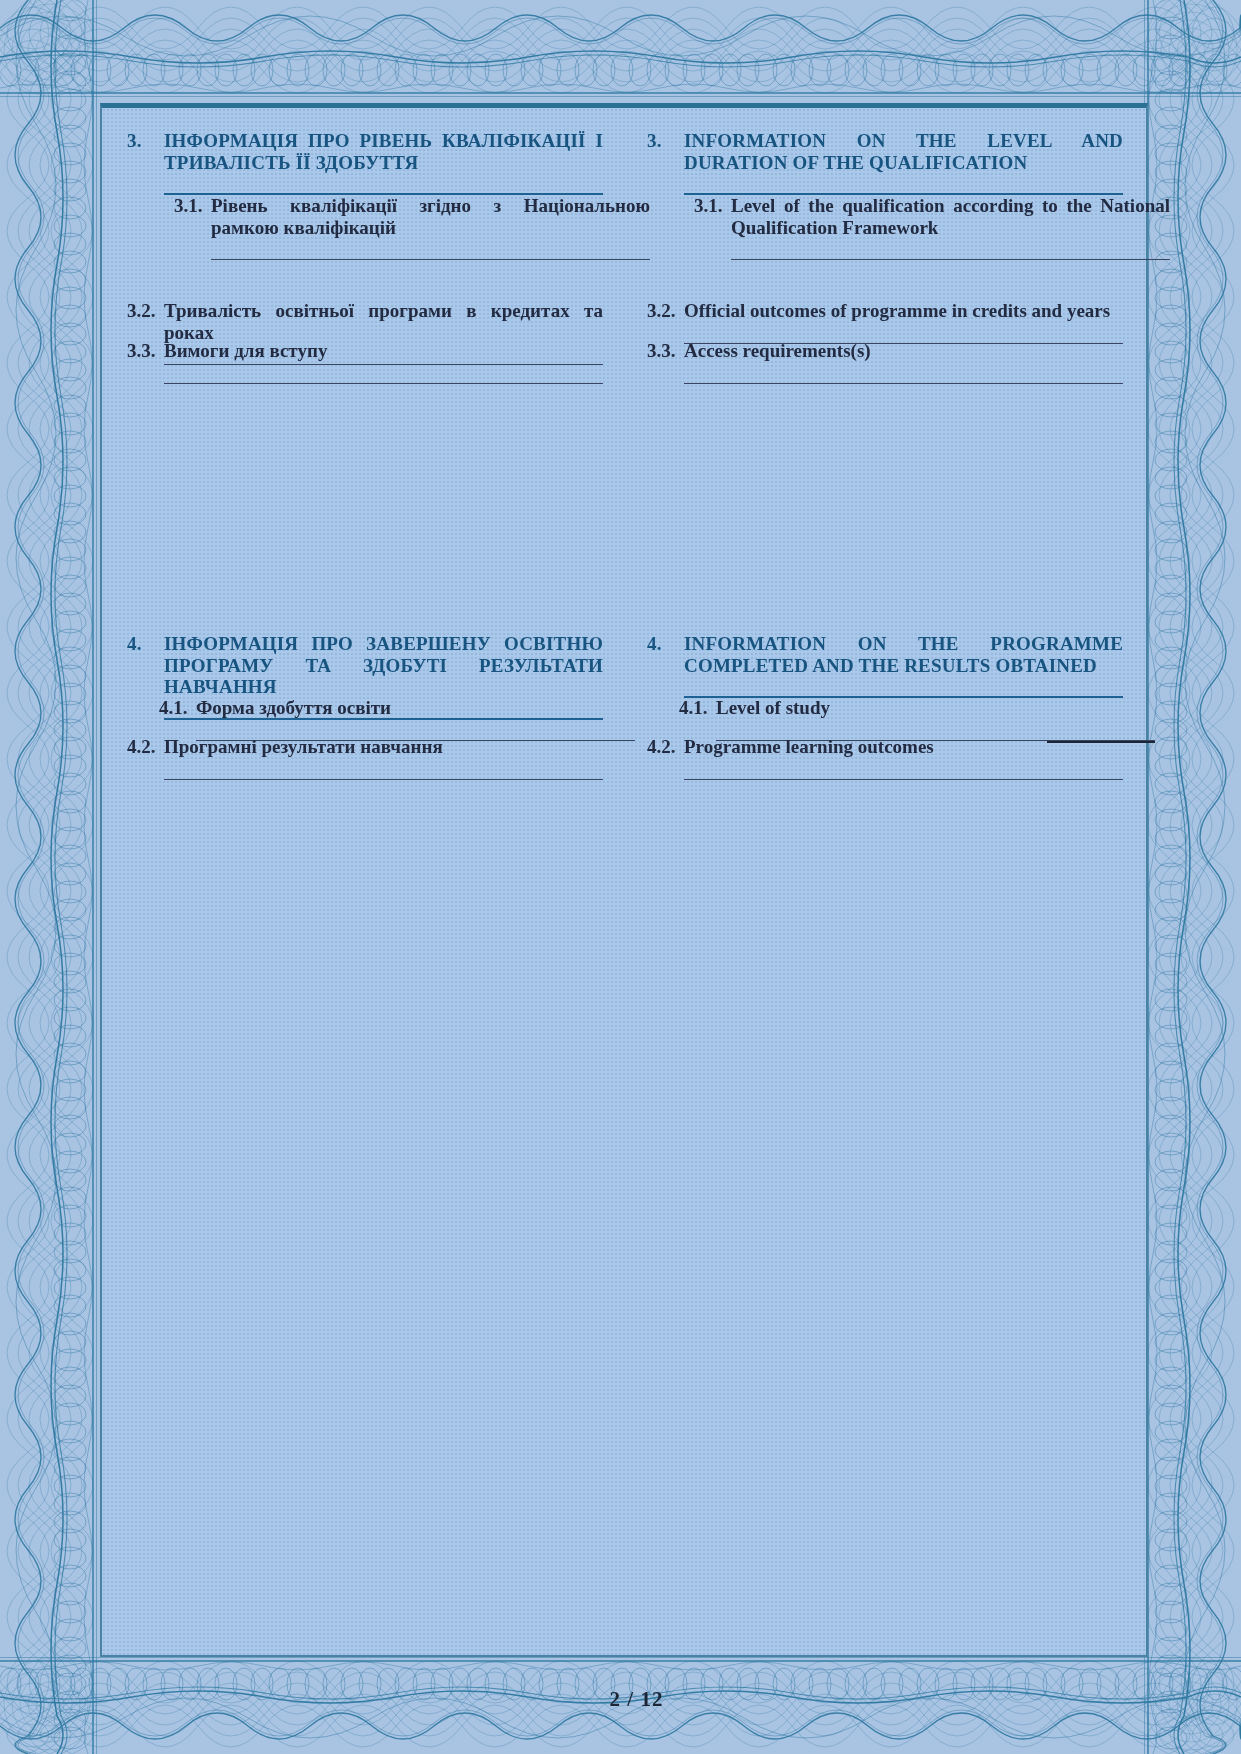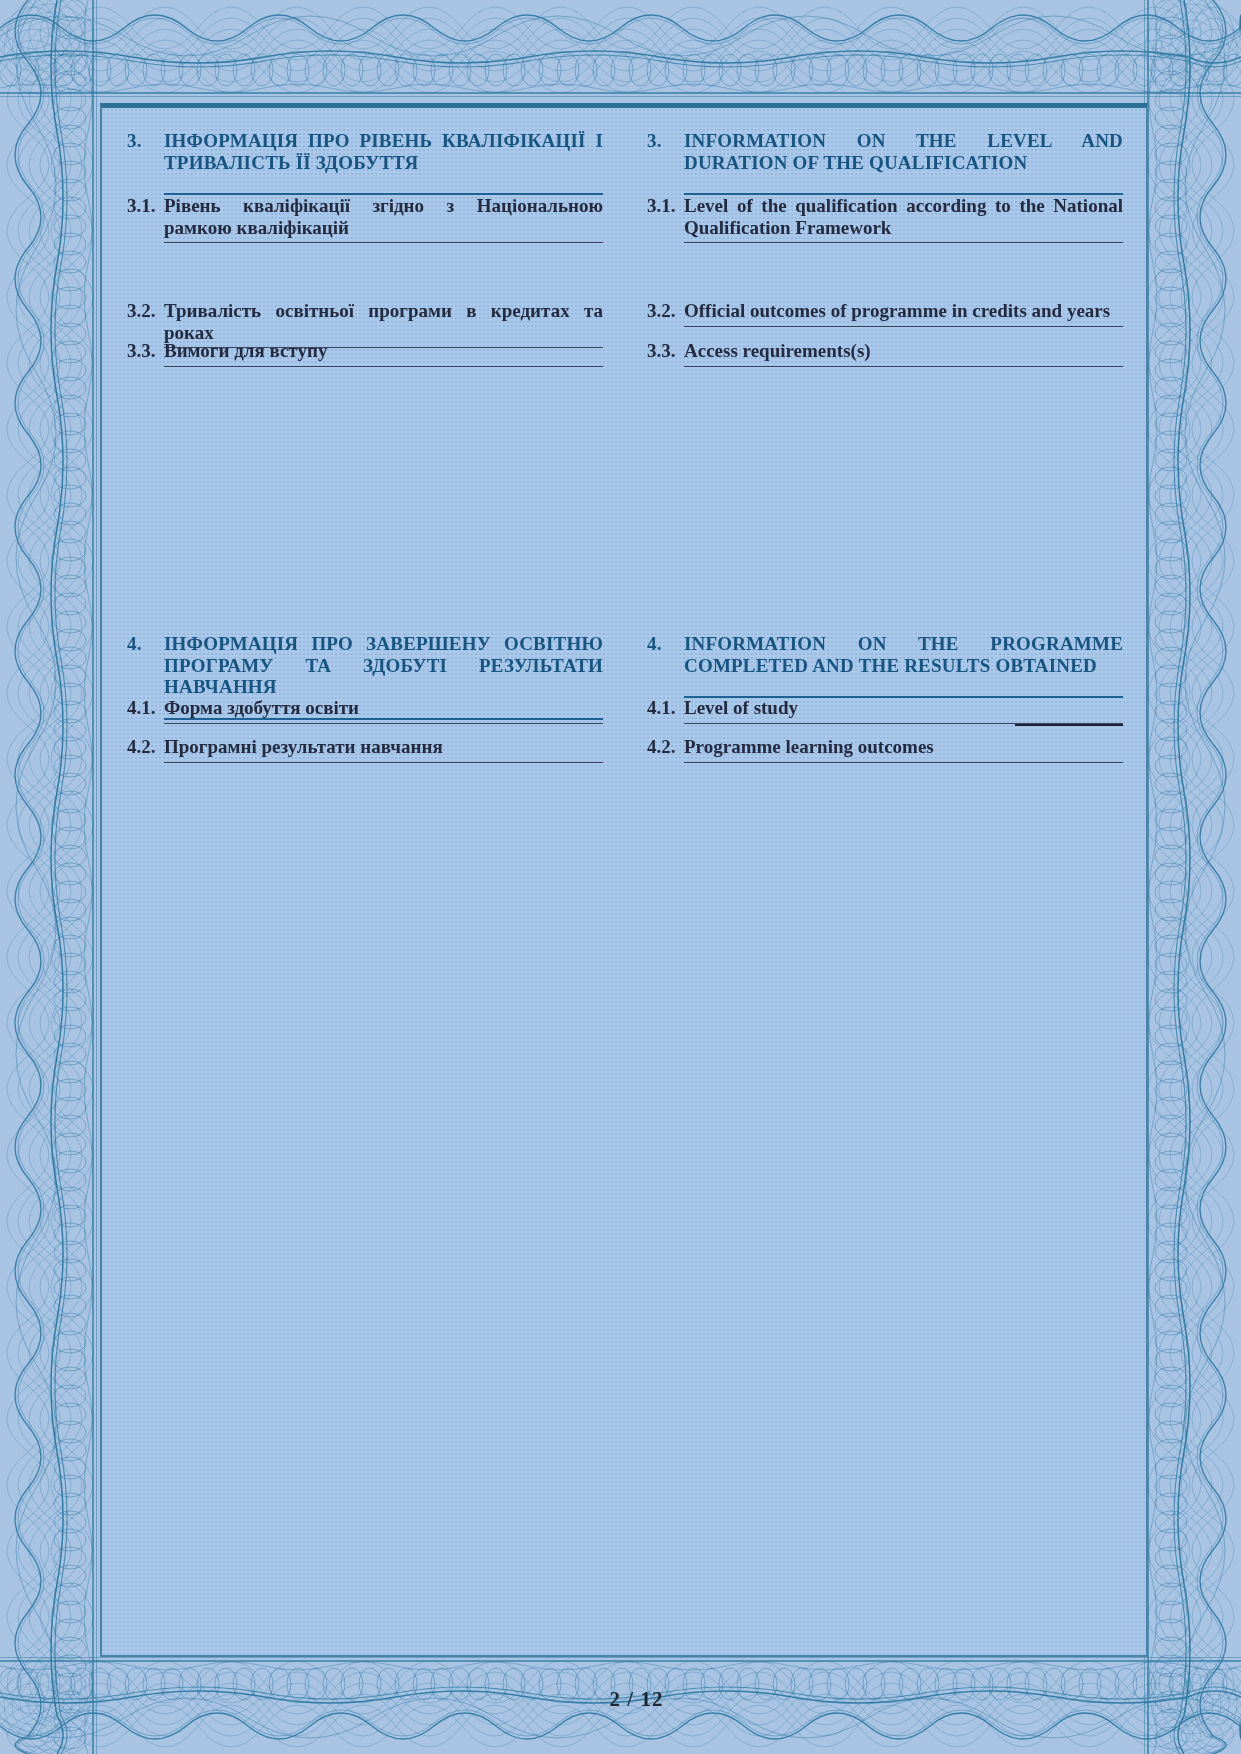--- a/index.html
+++ b/index.html
@@ -12,28 +12,28 @@
   .panel{
     position:absolute;left:100px;top:103px;width:1048px;height:1554px;z-index:2;
     background-color:#aac8e9;
     background-image:radial-gradient(rgba(105,145,195,.30) 1px, rgba(0,0,0,0) 1.3px);
     background-size:4px 4px;
     border:2px solid #4a82a4;border-top:5px solid #2a7095;
     box-sizing:border-box;
   }
   .f{position:absolute;font-weight:bold;font-size:19px;line-height:21.5px;}
   .num{position:absolute;left:0;top:0;}
-  .lbl{display:block;margin-left:37px;text-align:justify;padding-bottom:4px;border-bottom:1.6px solid #39455e;}
+  .lbl{display:block;margin-left:37px;text-align:justify;padding-bottom:21px;border-bottom:1.6px solid #39455e;}
   .head{color:#175480;letter-spacing:.2px;}
   .head .lbl{border-bottom:2.6px solid #1d6292;padding-bottom:20px;}
   .item{color:#222b42;}
   .ua{left:25px;width:476px;}
   .en{left:545px;width:476px;}
-  .y-s3h{top:22px;}  .y-31{top:87px;}  .y-32{top:192px;font-family:Liberation Serif, serif;} .y-33{top:232px;font-family:Liberation Serif, serif;}
-  .y-s4h{top:525px;} .y-41{top:589px;} .y-42{top:628px;}
+  .y-s3h{top:22px;}  .y-31{top:87px;margin-left:47px;}  .y-32{top:192px;font-family:Liberation Serif, serif;} .y-33{top:232px;font-family:Liberation Serif, serif;}
+  .y-s4h{top:525px;} .y-41{top:589px;margin-left:32px;} .y-42{top:628px;}
   .seg{position:absolute;right:0;bottom:-2px;width:108px;border-bottom:2.2px solid #1c2638;}
   .pagenum{
     position:absolute;top:1687px;left:0;width:100%;text-align:center;z-index:3;
     font-size:21px;font-weight:bold;color:#1b2736;letter-spacing:1px;margin-left:16px;
   }
 </style>
 </head>
 <body>
 
 <div class="page">

